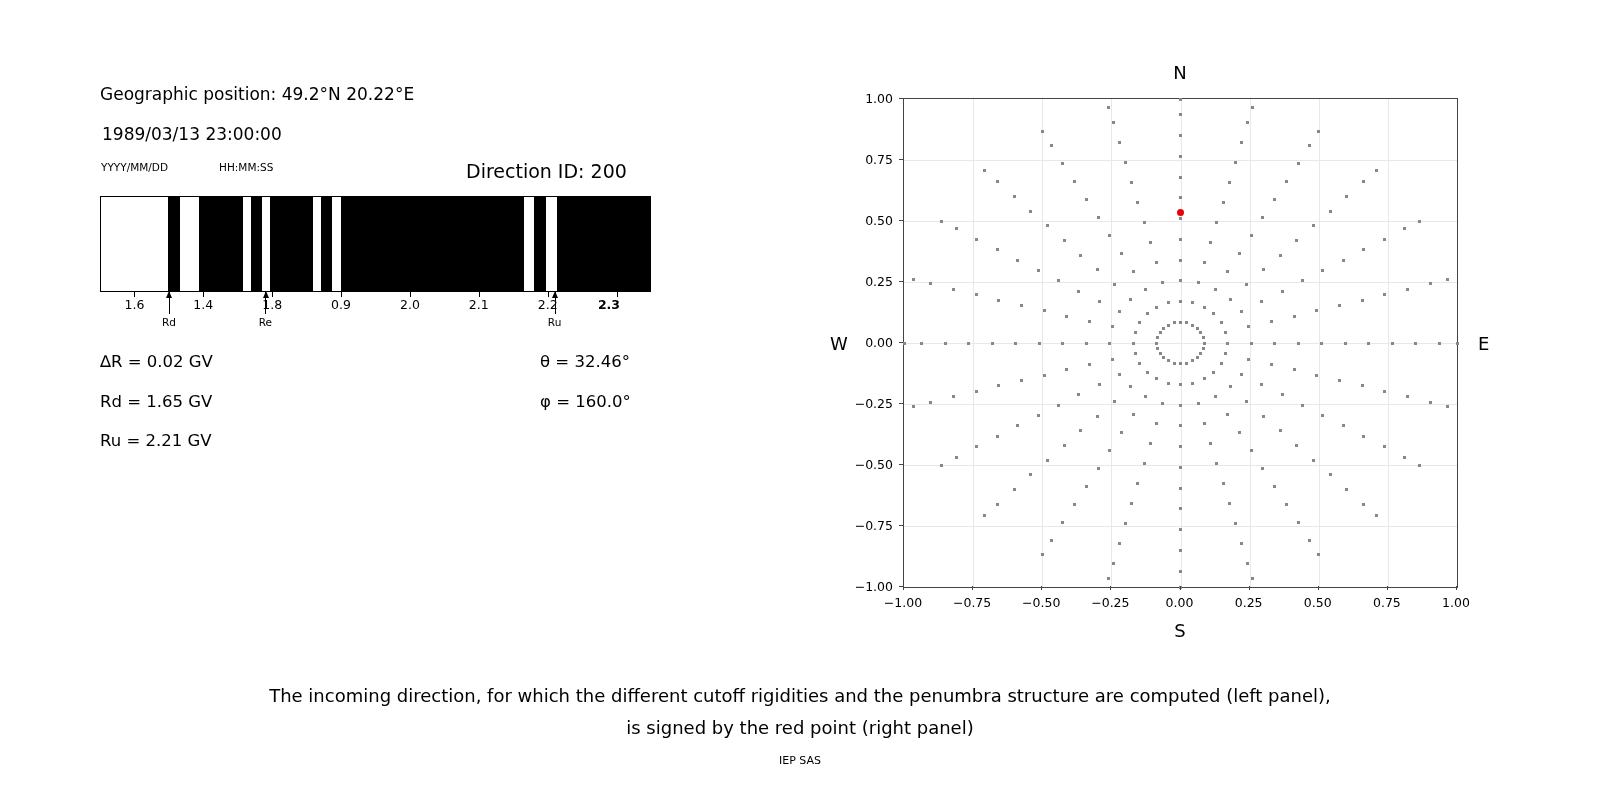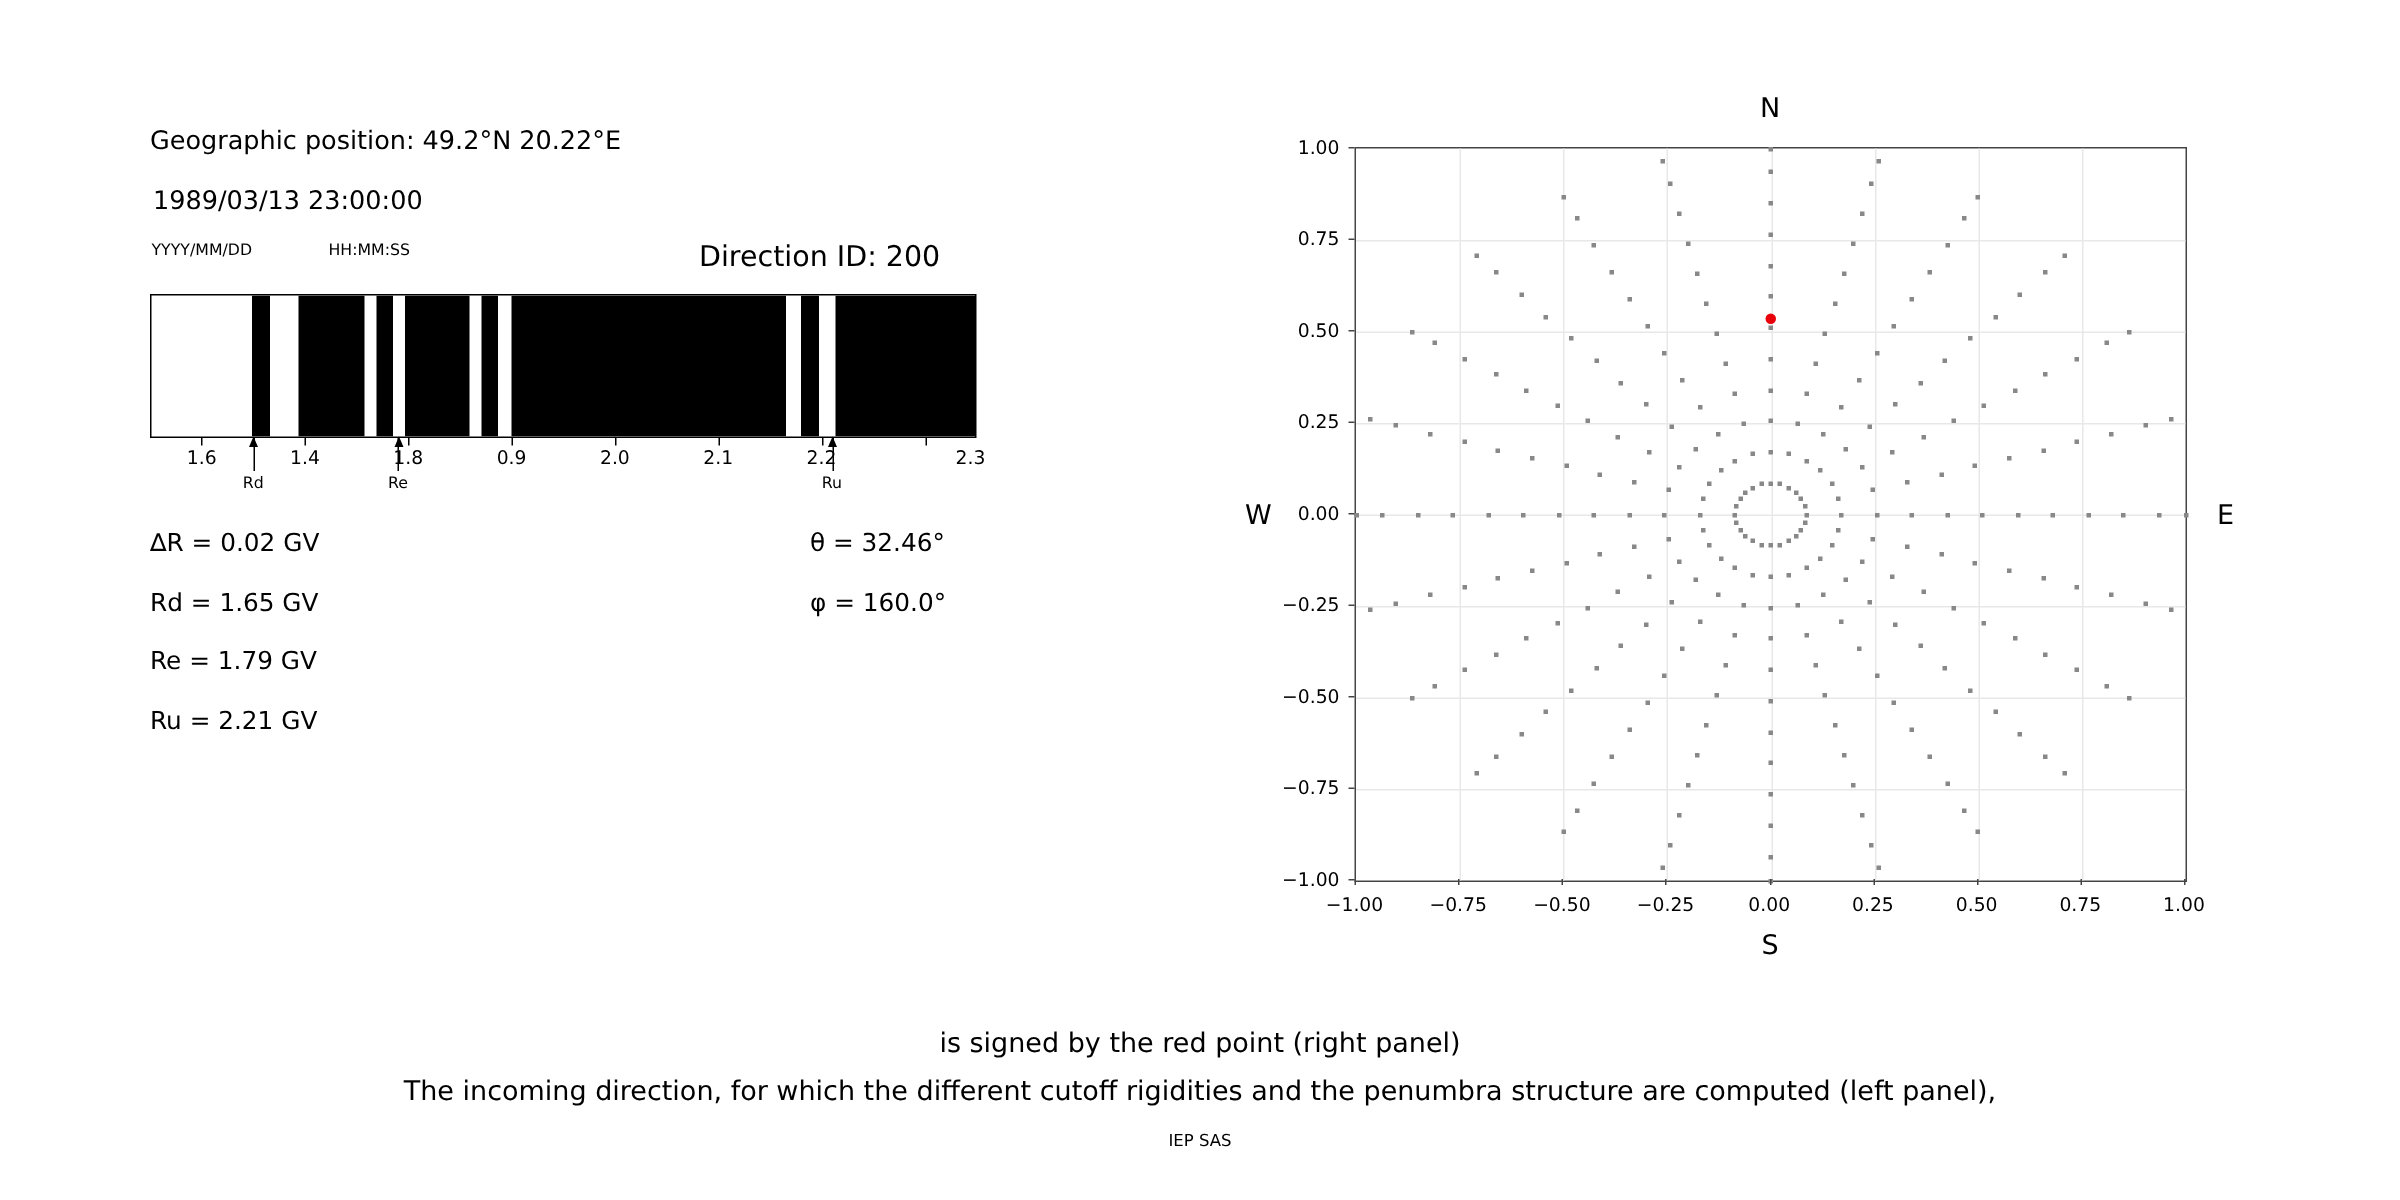--- a/index.html
+++ b/index.html
@@ -281,21 +281,21 @@
       <div class="tick-label" style="left: 172.188px;">1.8</div>
       <div class="tick" style="left: 241.062px;"></div>
       <div class="tick-label" style="left: 241.062px;">0.9</div>
       <div class="tick" style="left: 309.937px;"></div>
       <div class="tick-label" style="left: 309.937px;">2.0</div>
       <div class="tick" style="left: 378.812px;"></div>
       <div class="tick-label" style="left: 378.812px;">2.1</div>
       <div class="tick" style="left: 447.688px;"></div>
       <div class="tick-label" style="left: 447.688px;">2.2</div>
       <div class="tick" style="left: 516.562px;"></div>
-      <div class="tick-label" style="left: 547px;">2.3</div>
+      <div class="tick-label" style="left: 509px; font-weight: bold;">2.3</div>
     </div>
   <div id="penumbra-markers">
       <div class="marker" style="left: 168.875px; top: 292px; width: 30px; height: 40px;">
         <div class="arrow-line">
           <div class="arrow-head"></div>
         </div>
         <div class="marker-label">Rd</div>
       </div>
       <div class="marker" style="left: 265.3px; top: 292px; width: 30px; height: 40px;">
         <div class="arrow-line">
@@ -312,23 +312,20 @@
     </div>
 
   <div class="stats" id="stats-block">
       <div class="stats-row">
         <div class="stats-left">∆R = 0.02 GV</div>
         <div class="stats-right">θ = 32.46°</div>
       </div>
       <div class="stats-row">
         <div class="stats-left">Rd = 1.65 GV</div>
         <div class="stats-right">φ = 160.0°</div>
-      </div>
-      <div class="stats-row">
-        <div class="stats-left">Re = 1.79 GV</div>
       </div>
       <div class="stats-row">
         <div class="stats-left">Ru = 2.21 GV</div>
       </div>
     </div>
 </div>
 
 <div class="panel-right">
   <div class="compass compass-n">N</div>
   <div class="compass compass-s">S</div>
@@ -673,17 +670,17 @@
       <div class="xtick-label" style="left: 487.75px; top: 545px;">0.50</div>
       <div class="tickmark-x" style="left: 487.75px; top: 536px;"></div>
       <div class="xtick-label" style="left: 556.875px; top: 545px;">0.75</div>
       <div class="tickmark-x" style="left: 556.875px; top: 536px;"></div>
       <div class="xtick-label" style="left: 626px; top: 545px;">1.00</div>
       <div class="tickmark-x" style="left: 626px; top: 536px;"></div>
     </div>
 </div>
 
 <div class="caption">
+  <div>The incoming direction, for which the different cutoff rigidities and the penumbra structure are computed (left panel),</div>
   <div>is signed by the red point (right panel)</div>
-  <div>The incoming direction, for which the different cutoff rigidities and the penumbra structure are computed (left panel),</div>
 </div>
 
 <div class="footer">IEP SAS</div>
 
 </body></html>

